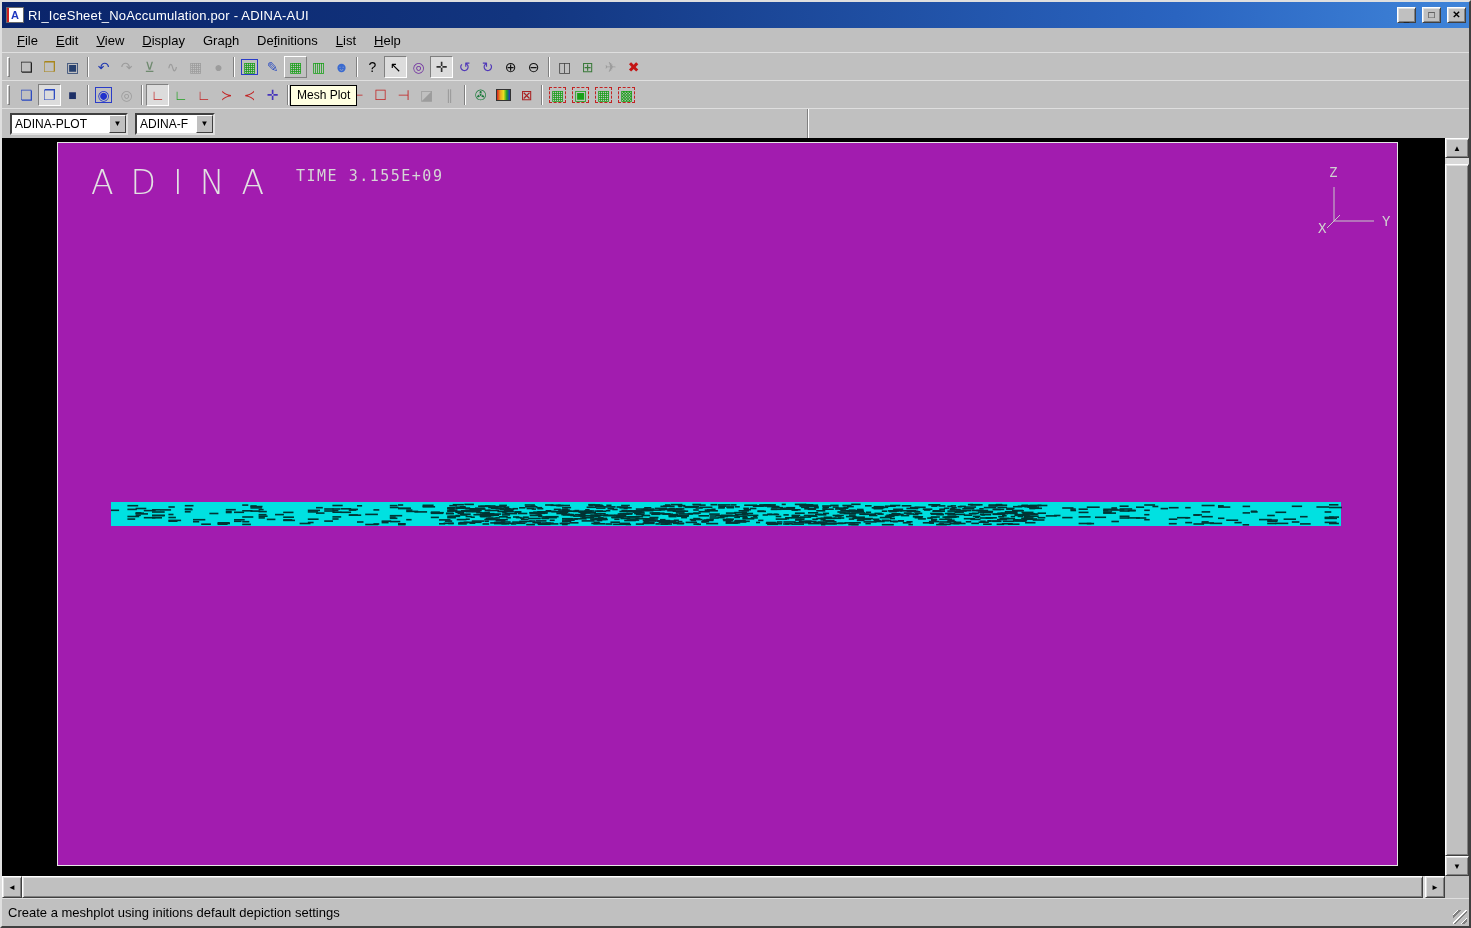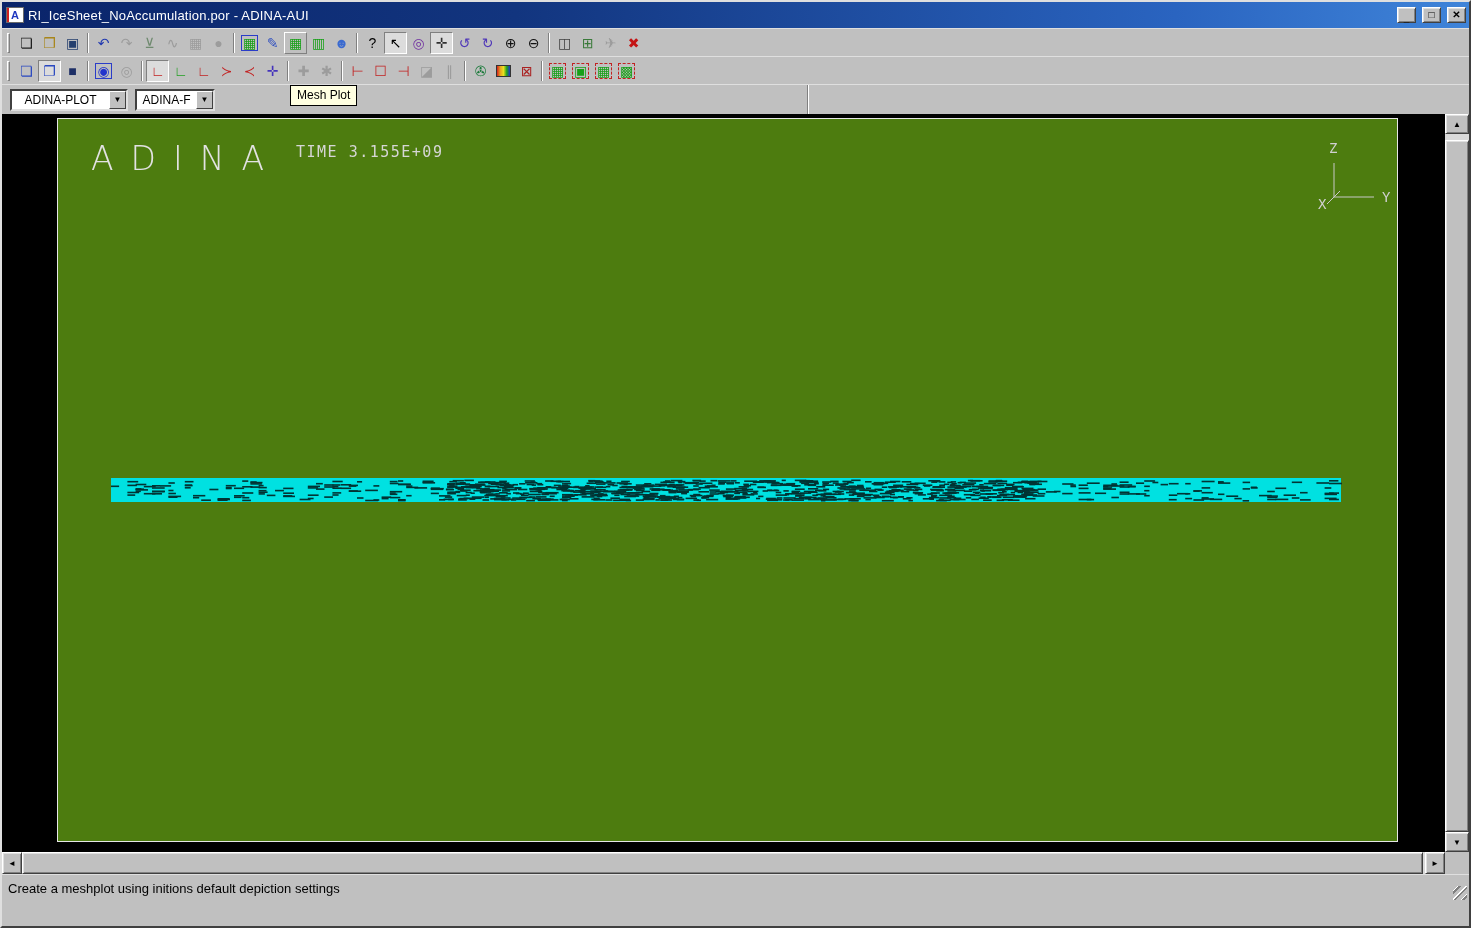--- a/index.html
+++ b/index.html
@@ -53,36 +53,36 @@
   .tbtn .glyph { display:inline-block; }
   .rainbow-chip { width:15px; height:12px; border:1px solid #333;
     background:linear-gradient(90deg,#d42020,#e8a020,#e8e020,#20a020,#2030d0); }
 
   
   .comborow { height:30px; display:flex; align-items:center; background:#c0c0c0; border-top:1px solid #dfdfdf; }
   .combo-band { height:30px; width:806px; display:flex; align-items:center; gap:7px; padding-left:8px;
     border-right:1px solid #808080; box-shadow:1px 0 0 #fff; }
   .combo {
     height:22px; display:flex; background:#fff;
-    border:2px solid; border-color:#404040 #dfdfdf #dfdfdf #404040;text-align:center;
+    border:2px solid; border-color:#404040 #dfdfdf #dfdfdf #404040;
   }
   .combo-value { flex:1; font-size:12px; padding:2px 3px; color:#000; white-space:nowrap; }
   .combo-btn {
     width:17px; background:#c0c0c0; border:1px solid; border-color:#fff #404040 #404040 #fff;
     display:flex; align-items:center; justify-content:center; font-size:8px; color:#000;
   }
   .combo-plot { width:118px; }
   .combo-module { width:80px; }
 
   
   .client-row { display:flex; height:738px; }
   .viewport { position:relative; width:1443px; height:738px; background:#000; }
   .plot-frame {
     position:absolute; left:55px; top:4px; width:1341px; height:724px;
-    border:1px solid #e6e6e6; background:#4d7c0f;
+    border:1px solid #e6e6e6; background:#a21caf;
   }
   .plot-logo {
     position:absolute; left:33px; top:20px;
     font-family:"DejaVu Sans", sans-serif; font-weight:200;
     font-size:33px; color:#e2e2e2; letter-spacing:17px; white-space:nowrap;
   }
   .time-label {
     position:absolute; left:238px; top:24px;
     font-family:"DejaVu Sans Mono", monospace;
     font-size:15px; color:#d6d6d6; letter-spacing:1.5px; white-space:nowrap;
@@ -140,20 +140,30 @@
       <span>_</span>
     </div>
     <div class="winbtn">
       <span>□</span>
     </div>
     <div class="winbtn">
       <span>✕</span>
     </div>
   </div>
 
+  <div class="menubar" id="menubar">
+      <span class="menu-item"><u>F</u>ile</span>
+      <span class="menu-item"><u>E</u>dit</span>
+      <span class="menu-item"><u>V</u>iew</span>
+      <span class="menu-item"><u>D</u>isplay</span>
+      <span class="menu-item">Gra<u>p</u>h</span>
+      <span class="menu-item">De<u>f</u>initions</span>
+      <span class="menu-item"><u>L</u>ist</span>
+      <span class="menu-item"><u>H</u>elp</span>
+    </div>
 
   <div class="toolbar" id="toolbar1">
       <div class="tbgrip"></div>
       <div class="tbtn">
         <span class="glyph" style="color: rgb(26, 26, 26);">❏</span>
       </div>
       <div class="tbtn">
         <span class="glyph" style="color: rgb(168, 134, 26);">❒</span>
       </div>
       <div class="tbtn">

